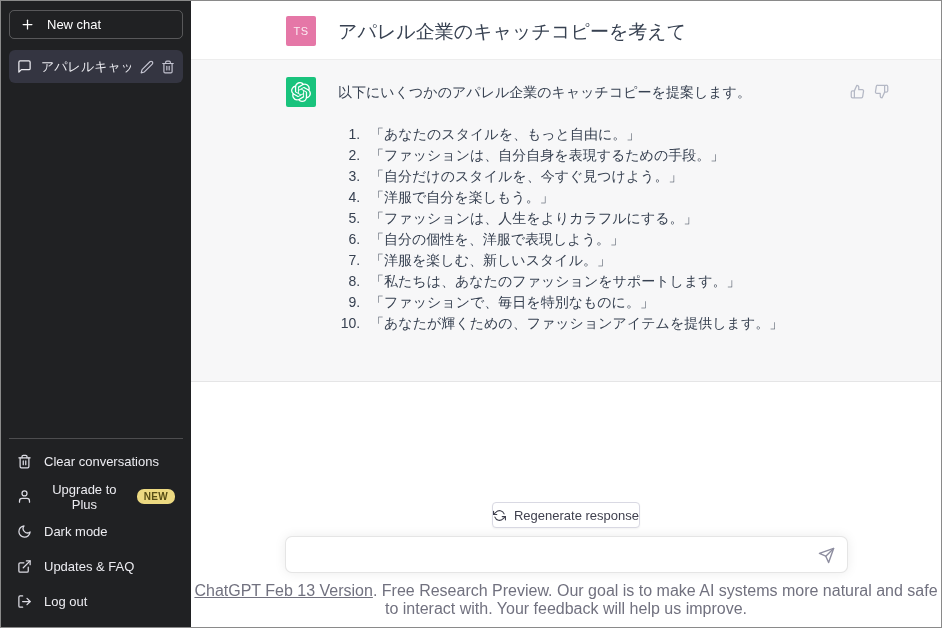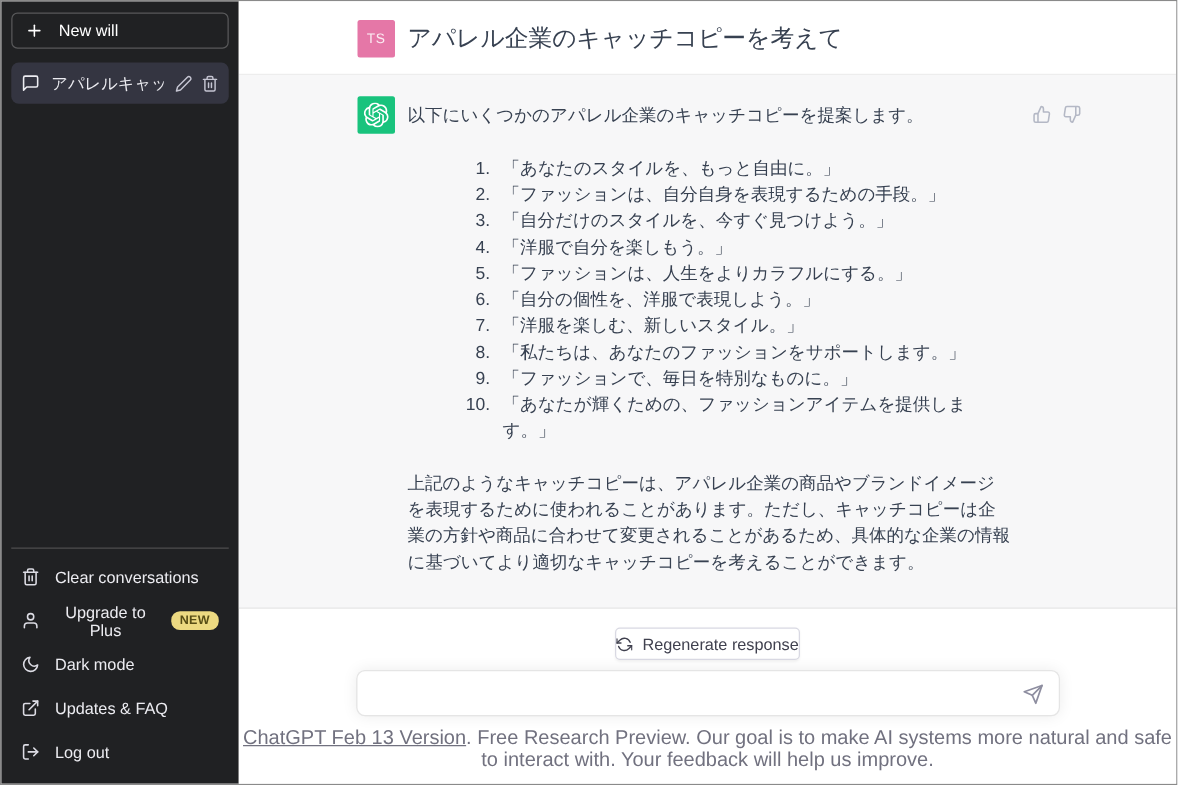--- a/index.html
+++ b/index.html
@@ -27,31 +27,31 @@
   .side-item svg { color: #dcdce4; flex-shrink: 0; }
   .badge { margin-left: auto; background: #ecd981; color: #584e16; font-size: 10px; font-weight: bold;
            padding: 2px 7px; border-radius: 7px; letter-spacing: 0.3px; }
 
   
   .main { flex: 1; display: flex; flex-direction: column; background: #fff; overflow: hidden; }
   .chat { flex: 1; overflow: hidden; }
 
   .row-user { background: #fff; border-bottom: 1px solid rgba(0,0,0,0.07); padding: 15px 0 13px 0; }
   .row-assistant { background: #f7f7f8; border-bottom: 1px solid rgba(0,0,0,0.07); padding: 17px 0 26px 0; }
-  .row-inner { display: flex; gap: 10px; padding-left: 95px; padding-right: 0; }
+  .row-inner { display: flex; gap: 22px; padding-left: 95px; padding-right: 0; }
 
   .avatar { width: 30px; height: 30px; border-radius: 2px; flex-shrink: 0;
             display: flex; align-items: center; justify-content: center; }
   .avatar-user { background: #e577a7; color: rgba(255,255,255,0.85); font-size: 11px; letter-spacing: 0.5px; }
   .avatar-bot  { background: #19c37d; color: #fff; }
 
   .msg-text { width: 482px; font-size: 19px; line-height: 21px; color: #374151; padding-top: 5px; }
   .msg-content { width: 482px; font-size: 14px; line-height: 21px; color: #374151; padding-top: 5px; }
   .msg-content ol { margin: 21px 0 21px 0; padding-left: 26px; }
-  .msg-content li { padding-left: 6px; margin-left: 44px; }
+  .msg-content li { padding-left: 6px; }
   .msg-actions { display: flex; gap: 9px; color: #b4b8c5; padding-top: 7px; margin-left: 8px; }
   .msg-actions svg { cursor: pointer; }
 
   
   .composer { display: flex; flex-direction: column; align-items: center; padding-bottom: 9px; }
   .regen-btn { display: flex; align-items: center; gap: 8px; padding: 5px 0; height: 26px;
                background: #fff; border: 1px solid #d9d9e3; border-radius: 4px; color: #40414f;
                font-size: 13px; cursor: pointer; font-family: inherit;
                box-shadow: 0 1px 2px rgba(0,0,0,0.05); }
   .input-wrap { position: relative; width: 563px; margin-top: 8px; }
@@ -72,21 +72,21 @@
 <div class="app">
 
   <aside class="sidebar">
     <button class="new-chat">
       <span>
         <svg width="15" height="15" viewBox="0 0 24 24" fill="none" stroke="currentColor" stroke-width="2" stroke-linecap="round">
             <line x1="12" y1="5" x2="12" y2="19"></line>
             <line x1="5" y1="12" x2="19" y2="12"></line>
           </svg>
       </span>
-      <span>New will</span>
+      <span>New chat</span>
     </button>
 
     <div class="conv-list">
       <div class="conv-item">
         <span>
           <svg width="15" height="15" viewBox="0 0 24 24" fill="none" stroke="currentColor" stroke-width="2" stroke-linecap="round" stroke-linejoin="round">
               <path d="M21 15a2 2 0 0 1-2 2H7l-4 4V5a2 2 0 0 1 2-2h14a2 2 0 0 1 2 2z"></path>
             </svg>
         </span>
         <span class="conv-title">アパレルキャッチコピ</span>
@@ -189,21 +189,20 @@
               <li>「ファッションは、自分自身を表現するための手段。」</li>
               <li>「自分だけのスタイルを、今すぐ見つけよう。」</li>
               <li>「洋服で自分を楽しもう。」</li>
               <li>「ファッションは、人生をよりカラフルにする。」</li>
               <li>「自分の個性を、洋服で表現しよう。」</li>
               <li>「洋服を楽しむ、新しいスタイル。」</li>
               <li>「私たちは、あなたのファッションをサポートします。」</li>
               <li>「ファッションで、毎日を特別なものに。」</li>
               <li>「あなたが輝くための、ファッションアイテムを提供します。」</li>
             </ol>
-            <p>上記のようなキャッチコピーは、アパレル企業の商品やブランドイメージを表現するために使われることがあります。ただし、キャッチコピーは企業の方針や商品に合わせて変更されることがあるため、具体的な企業の情報に基づいてより適切なキャッチコピーを考えることができます。</p>
           </div>
           <div class="msg-actions">
             <span>
               <svg width="15" height="15" viewBox="0 0 24 24" fill="none" stroke="currentColor" stroke-width="2" stroke-linecap="round" stroke-linejoin="round">
                   <path d="M14 9V5a3 3 0 0 0-3-3l-4 9v11h11.28a2 2 0 0 0 2-1.7l1.38-9a2 2 0 0 0-2-2.3zM7 22H4a2 2 0 0 1-2-2v-7a2 2 0 0 1 2-2h3"></path>
                 </svg>
             </span>
             <span>
               <svg width="15" height="15" viewBox="0 0 24 24" fill="none" stroke="currentColor" stroke-width="2" stroke-linecap="round" stroke-linejoin="round">
                   <path d="M10 15v4a3 3 0 0 0 3 3l4-9V2H5.72a2 2 0 0 0-2 1.7l-1.38 9a2 2 0 0 0 2 2.3zm7-13h2.67A2.31 2.31 0 0 1 22 4v7a2.31 2.31 0 0 1-2.33 2H17"></path>

